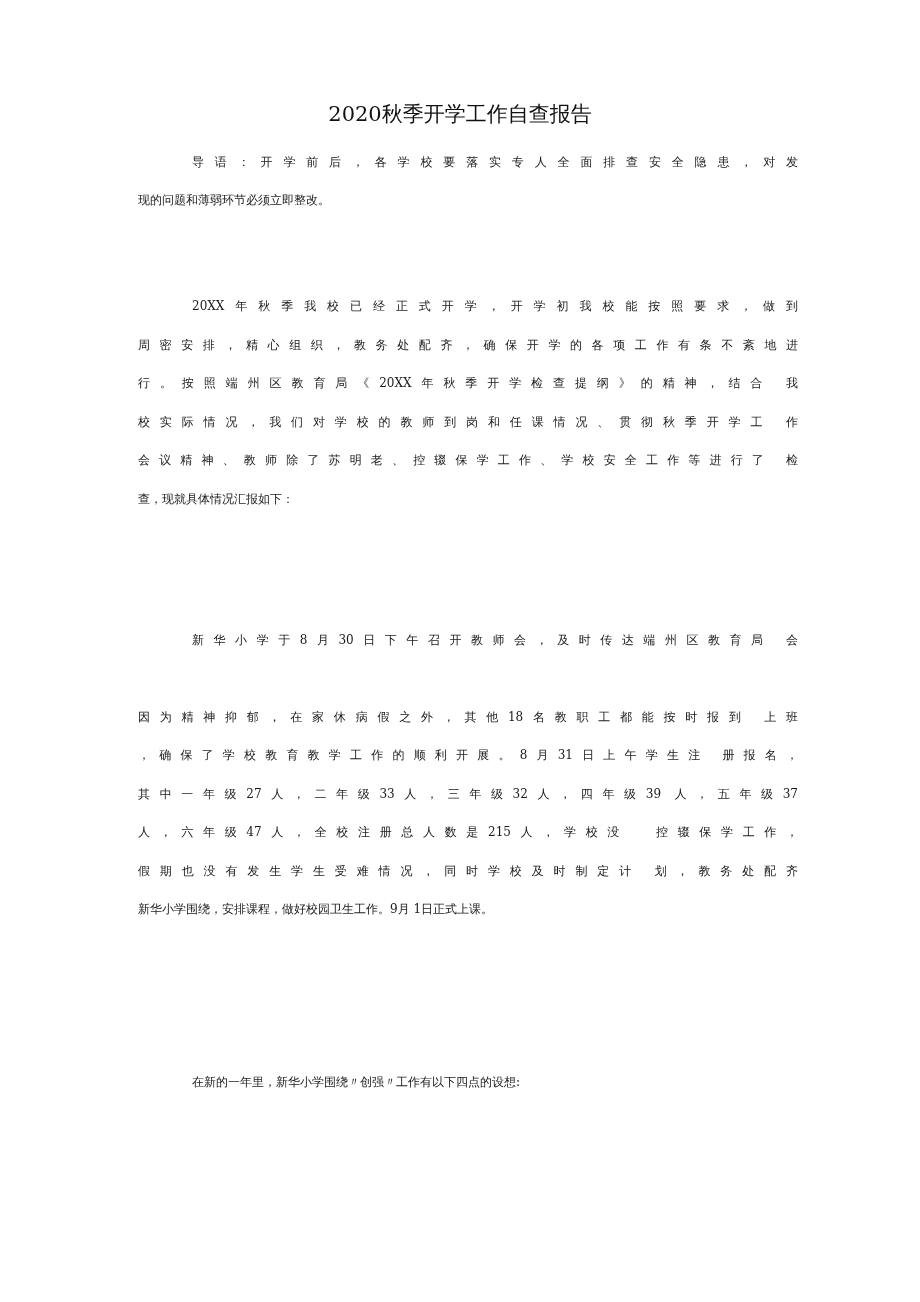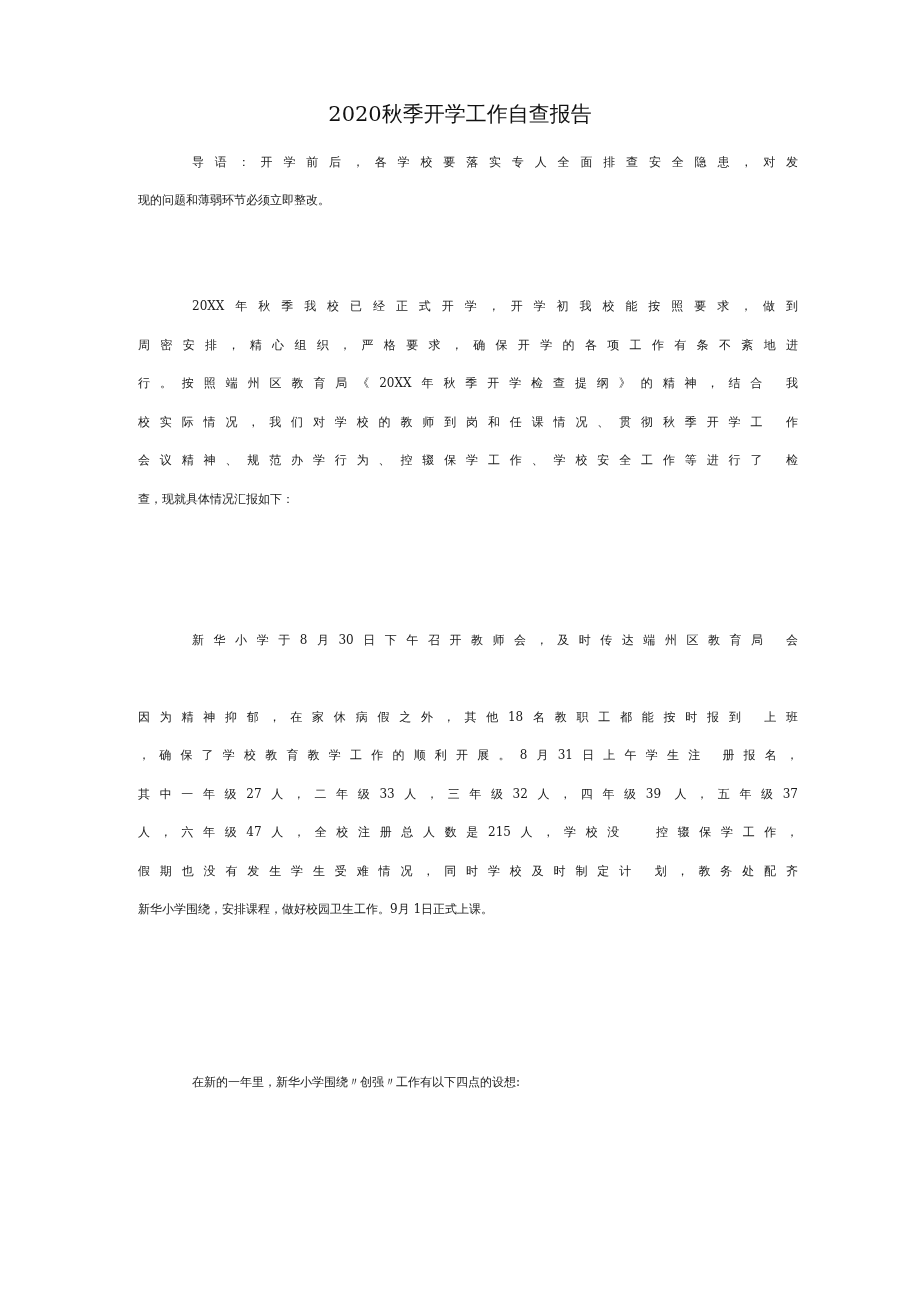--- a/index.html
+++ b/index.html
@@ -24,24 +24,24 @@
 <body>
 
 <div class="page">
 
   <div class="title">2020秋季开学工作自查报告</div>
 
   <div class="line indent" style="top:148px;">导语：开学前后，各学校要落实专人全面排查安全隐患，对发</div>
   <div class="line last" style="top:186px;">现的问题和薄弱环节必须立即整改。</div>
 
   <div class="line indent" style="top:292px;">20XX年秋季我校已经正式开学，开学初我校能按照要求，做到</div>
-  <div class="line" style="top:331px;">周密安排，精心组织，严格要求，确保开学的各项工作有条不紊地进</div>
+  <div class="line" style="top:331px;">周密安排，精心组织，教务处配齐，确保开学的各项工作有条不紊地进</div>
   <div class="line" style="top:369px;">行。按照端州区教育局《20XX年秋季开学检查提纲》的精神，结合 我</div>
   <div class="line" style="top:408px;">校实际情况，我们对学校的教师到岗和任课情况、贯彻秋季开学工 作</div>
-  <div class="line" style="top:446px;">会议精神、规范办学行为、控辍保学工作、学校安全工作等进行了 检</div>
+  <div class="line" style="top:446px;">会议精神、教师除了苏明老、控辍保学工作、学校安全工作等进行了 检</div>
   <div class="line last" style="top:485px;">查，现就具体情况汇报如下：</div>
 
   <div class="line indent" style="top:626px;">新华小学于8月30日下午召开教师会，及时传达端州区教育局 会</div>
   <div class="line" style="top:703px;">因为精神抑郁，在家休病假之外，其他18名教职工都能按时报到 上班</div>
   <div class="line" style="top:741px;">，确保了学校教育教学工作的顺利开展。8月31日上午学生注 册报名，</div>
   <div class="line" style="top:780px;">其中一年级27人，二年级33人，三年级32人，四年级39 人，五年级37</div>
   <div class="line" style="top:818px;">人，六年级47人，全校注册总人数是215人，学校没  控辍保学工作，</div>
   <div class="line" style="top:857px;">假期也没有发生学生受难情况，同时学校及时制定计 划，教务处配齐</div>
   <div class="line last" style="top:895px;">新华小学围绕，安排课程，做好校园卫生工作。9月 1日正式上课。</div>
 

